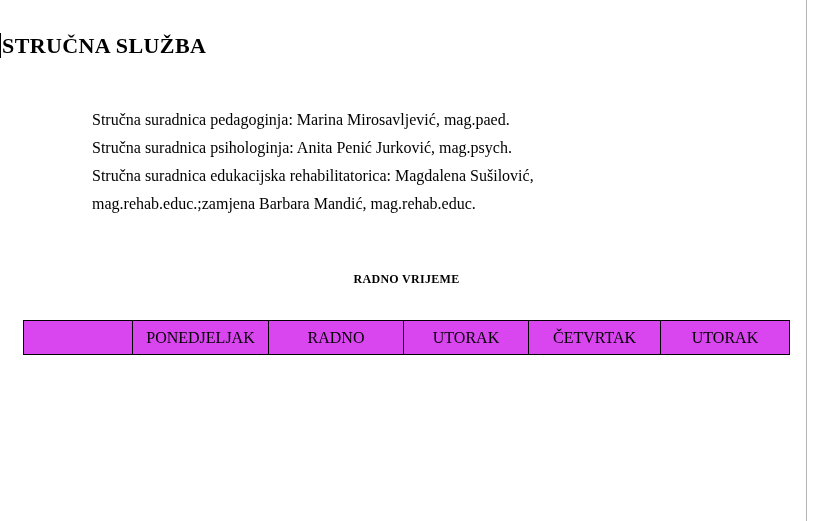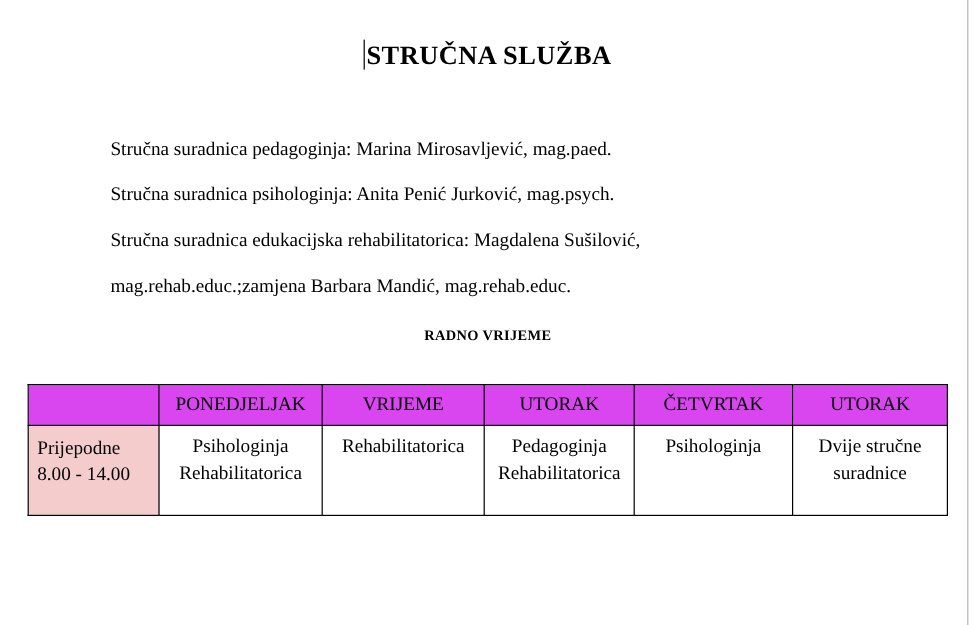--- a/index.html
+++ b/index.html
@@ -11,35 +11,35 @@
     font-family: "Liberation Serif", "DejaVu Serif", serif;
     color: #000;
   }
   .page-edge {
     position: absolute; top: 0; left: 806px;
     width: 1px; height: 521px;
     background: #b5b5b5;
   }
   .doc-title {
     position: absolute; top: 33px; left: 0; width: 100%;
-    text-align: center;
+    text-align: left;
     font-size: 22px; font-weight: bold;
     letter-spacing: 0.4px;
     margin: 0;
   }
   .caret {
     display: inline-block;
     width: 1px; height: 25px;
     background: #000;
     vertical-align: -5px;
     margin-right: 1px;
   }
   .intro {
     position: absolute; left: 92px; top: 106px;
-    font-size: 16px; line-height: 38px;
+    font-size: 16px; line-height: 28px;
     white-space: pre-line;
   }
   .section-title {
     position: absolute; top: 272px; left: 0; width: 100%;
     text-align: center;
     font-size: 12px; font-weight: bold;
     letter-spacing: 0.3px;
     margin: 0;
   }
   table.schedule {
@@ -93,35 +93,23 @@
     <col style="width:136px">
     <col style="width:135px">
     <col style="width:125px">
     <col style="width:132px">
     <col style="width:129px">
   </colgroup>
   <thead>
     <tr>
       <th></th>
       <th>PONEDJELJAK</th>
-      <th>VRIJEME</th>
+      <th>RADNO</th>
       <th>UTORAK</th>
       <th>ČETVRTAK</th>
       <th>UTORAK</th>
     </tr>
   </thead>
   <tbody>
-    <tr class="row-morning">
-      <th>Prijepodne
-8.00 - 14.00</th>
-      <td>Psihologinja
-Rehabilitatorica</td>
-      <td>Rehabilitatorica</td>
-      <td>Pedagoginja
-Rehabilitatorica</td>
-      <td>Psihologinja</td>
-      <td>Dvije stručne
-suradnice</td>
-    </tr>
   </tbody>
 </table>
 
 <div class="page-edge"></div>
 
 </body></html>

